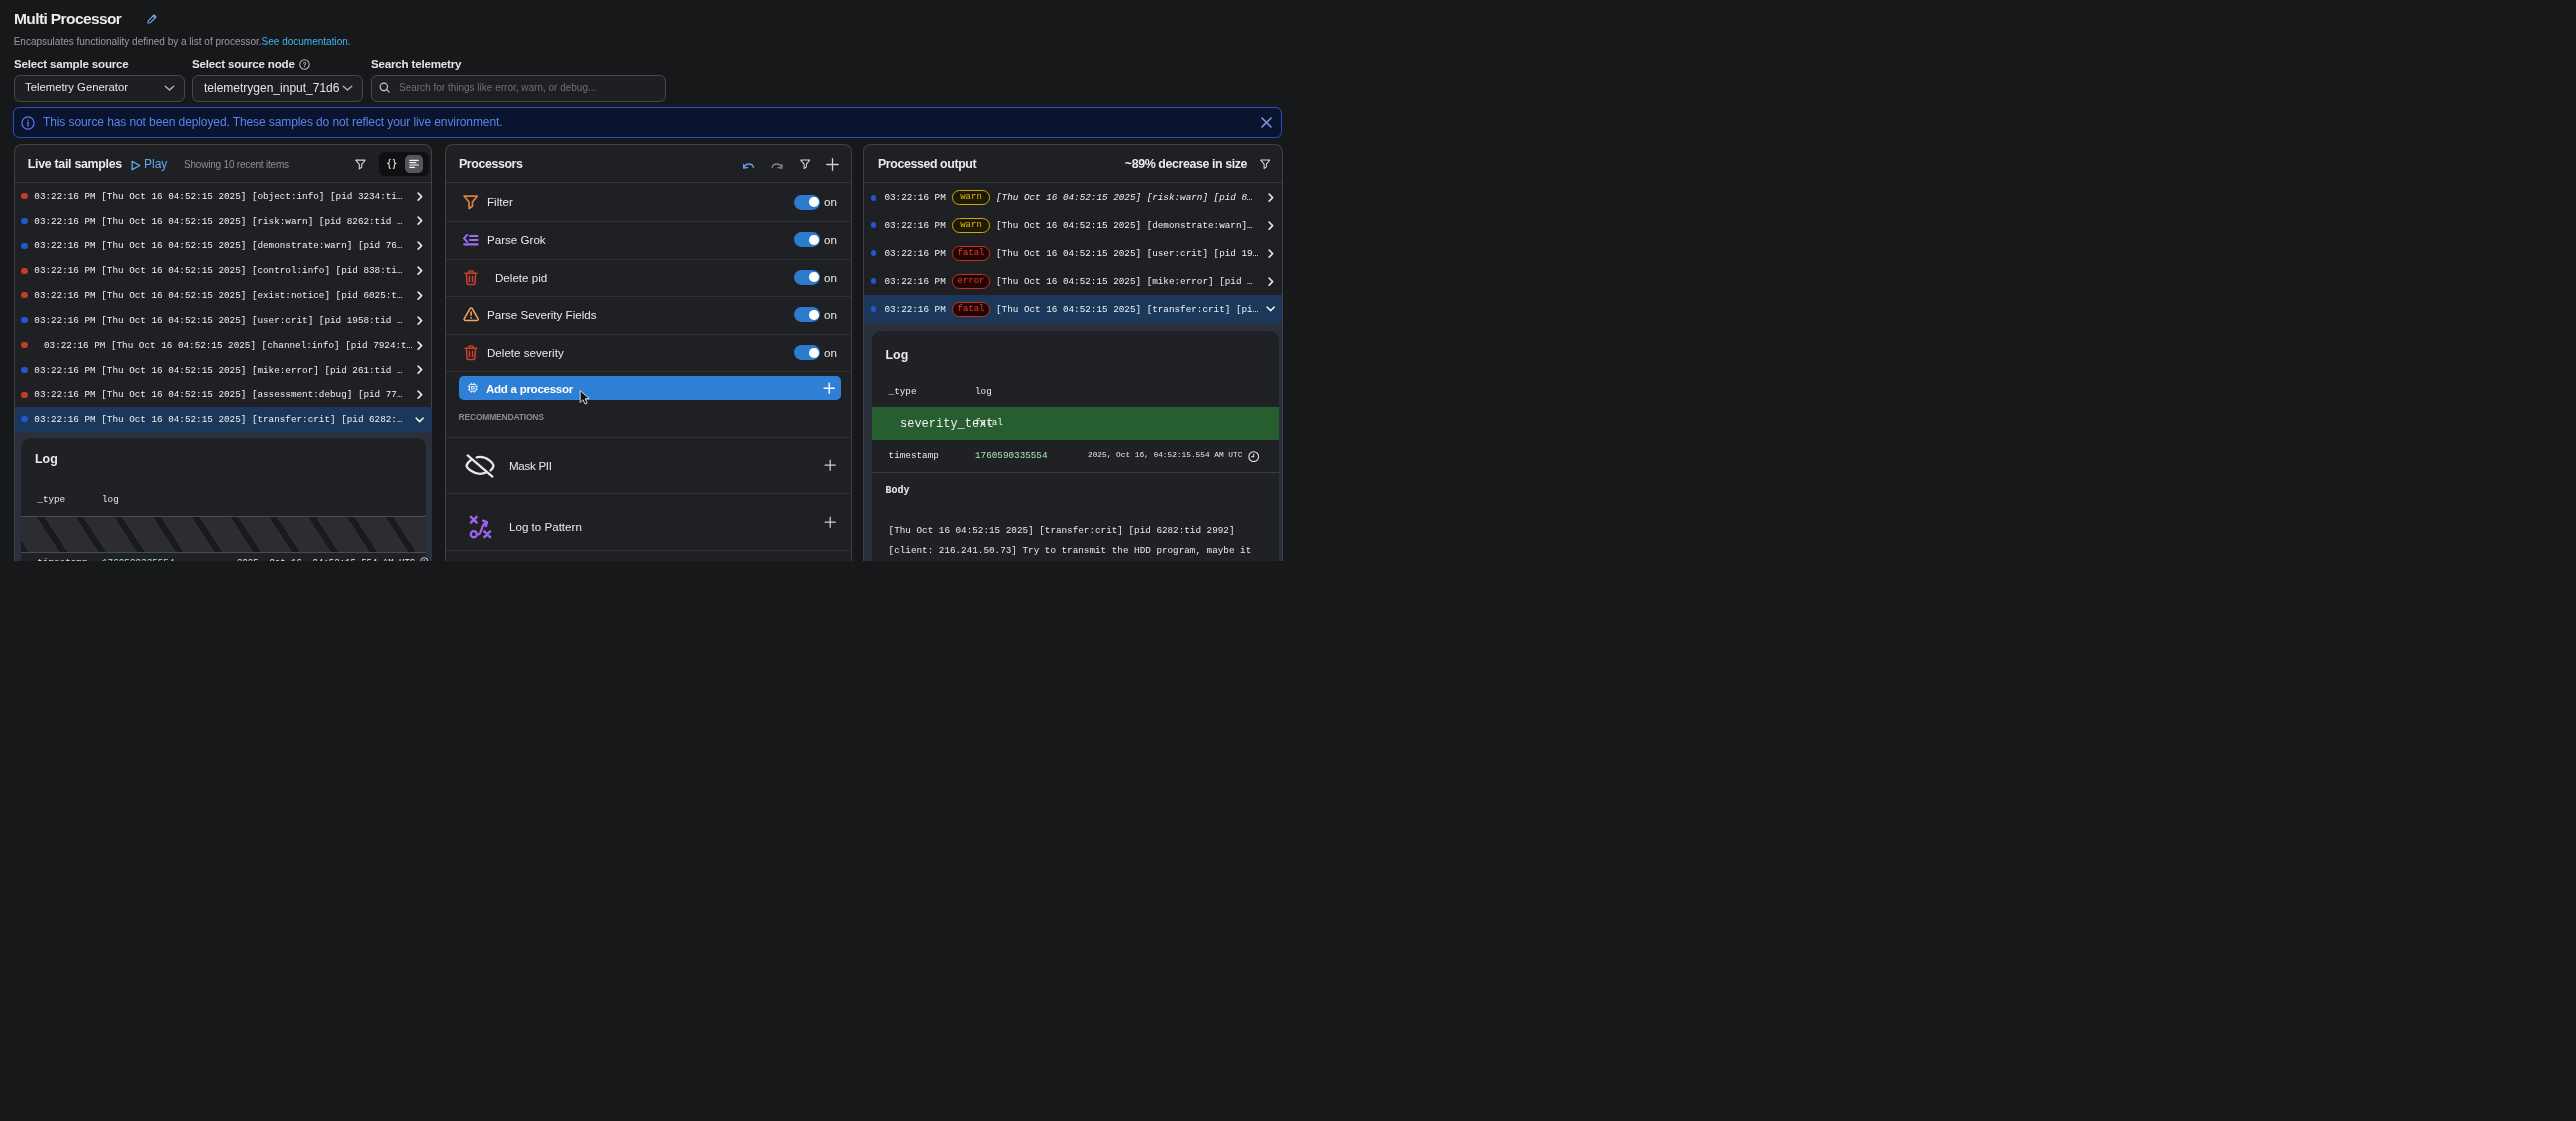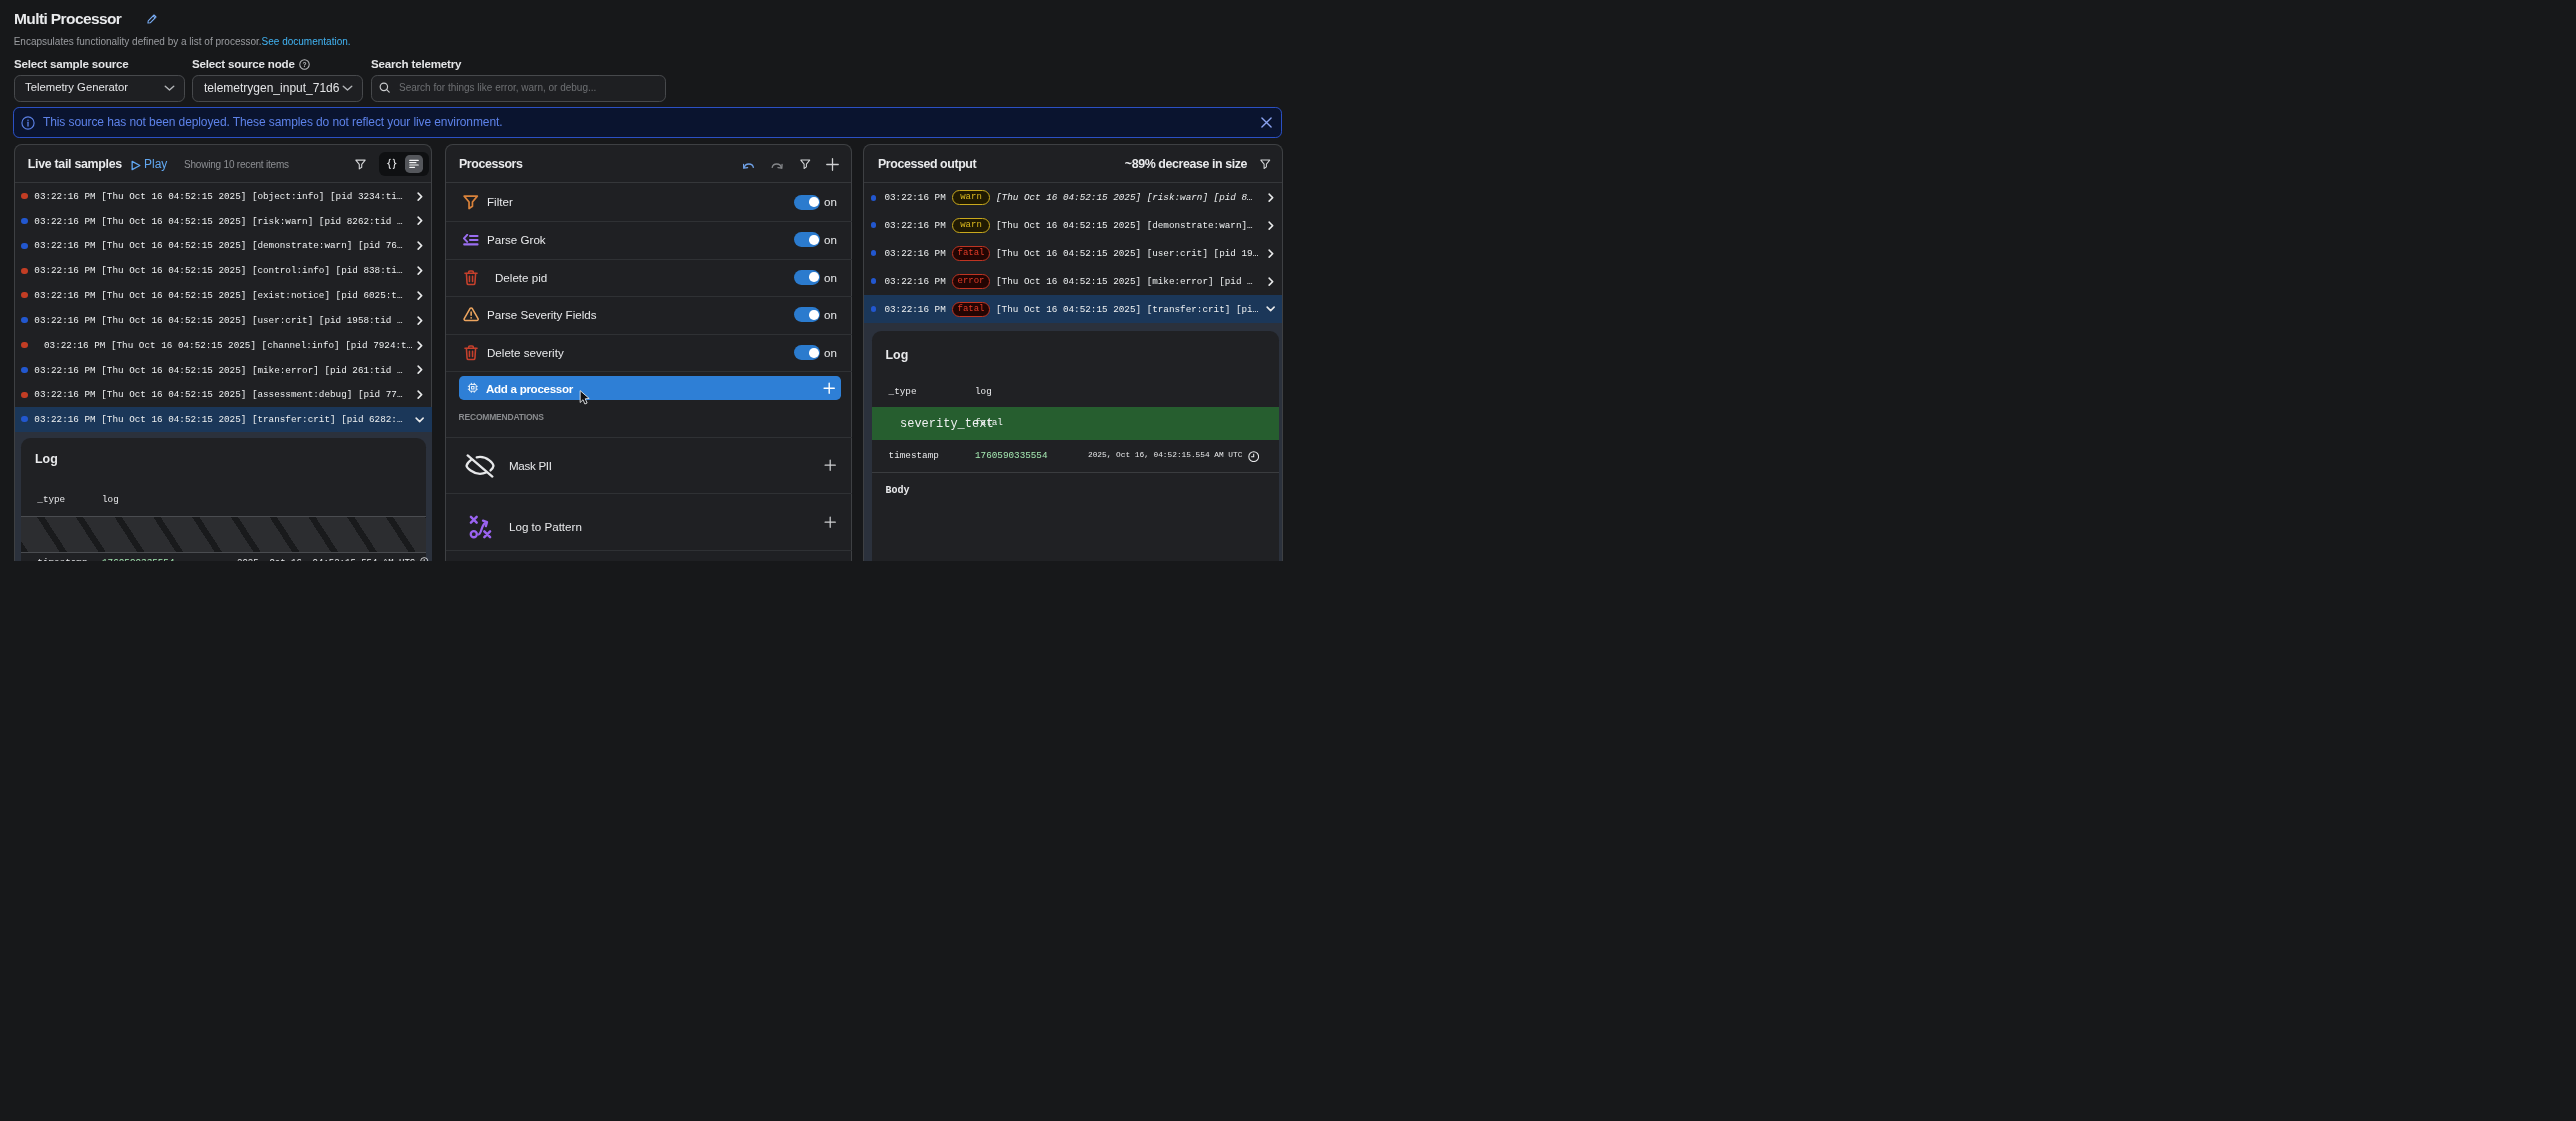--- a/index.html
+++ b/index.html
@@ -312,16 +312,17 @@
     <div class="abs mono" style="left:111px; top:272px; font-size:9.3px; color:#f0f1f2;">fatal</div>
     <div class="abs mono" style="left:24.6px; top:305px; font-size:9.3px; color:#e8e9eb;">timestamp</div>
     <div class="abs mono" style="left:111px; top:305px; font-size:9.3px; color:#a5e9b2;">1760590335554</div>
     <div class="abs mono" style="left:224px; top:306px; font-size:7.8px; color:#e8e9eb;">2025, Oct 16, 04:52:15.554 AM UTC</div>
     <svg class="abs" style="left:384px; top:306px;" width="11.4" height="11.4" viewBox="0 0 14 14">
       <circle cx="7" cy="7" r="6" fill="none" stroke="#e8e9eb" stroke-width="1.3"></circle>
       <path d="M7 3.5 V7 H3.8" stroke="#e8e9eb" stroke-width="1.3" fill="none"></path>
     </svg>
     <div class="abs" style="left:8.4px; top:327px; width:407px; height:0.8px; background:#3a3c3f;"></div>
     <div class="abs" style="left:21.5px; top:340px; font-size:10px; font-weight:700; color:#e9eaec;font-family:Liberation Mono, monospace;">Body</div>
+    <div class="abs mono" style="left:24.6px; top:376px; font-size:9.3px; line-height:20px; color:#e8e9eb;">[Thu Oct 16 04:52:15 2025] [transfer:crit] [pid 6282:tid 2992]<br>[client: 216.241.50.73] Try to transmit the HDD program, maybe it</div>
   </div>
 
 </div>
 
 
 </body></html>

